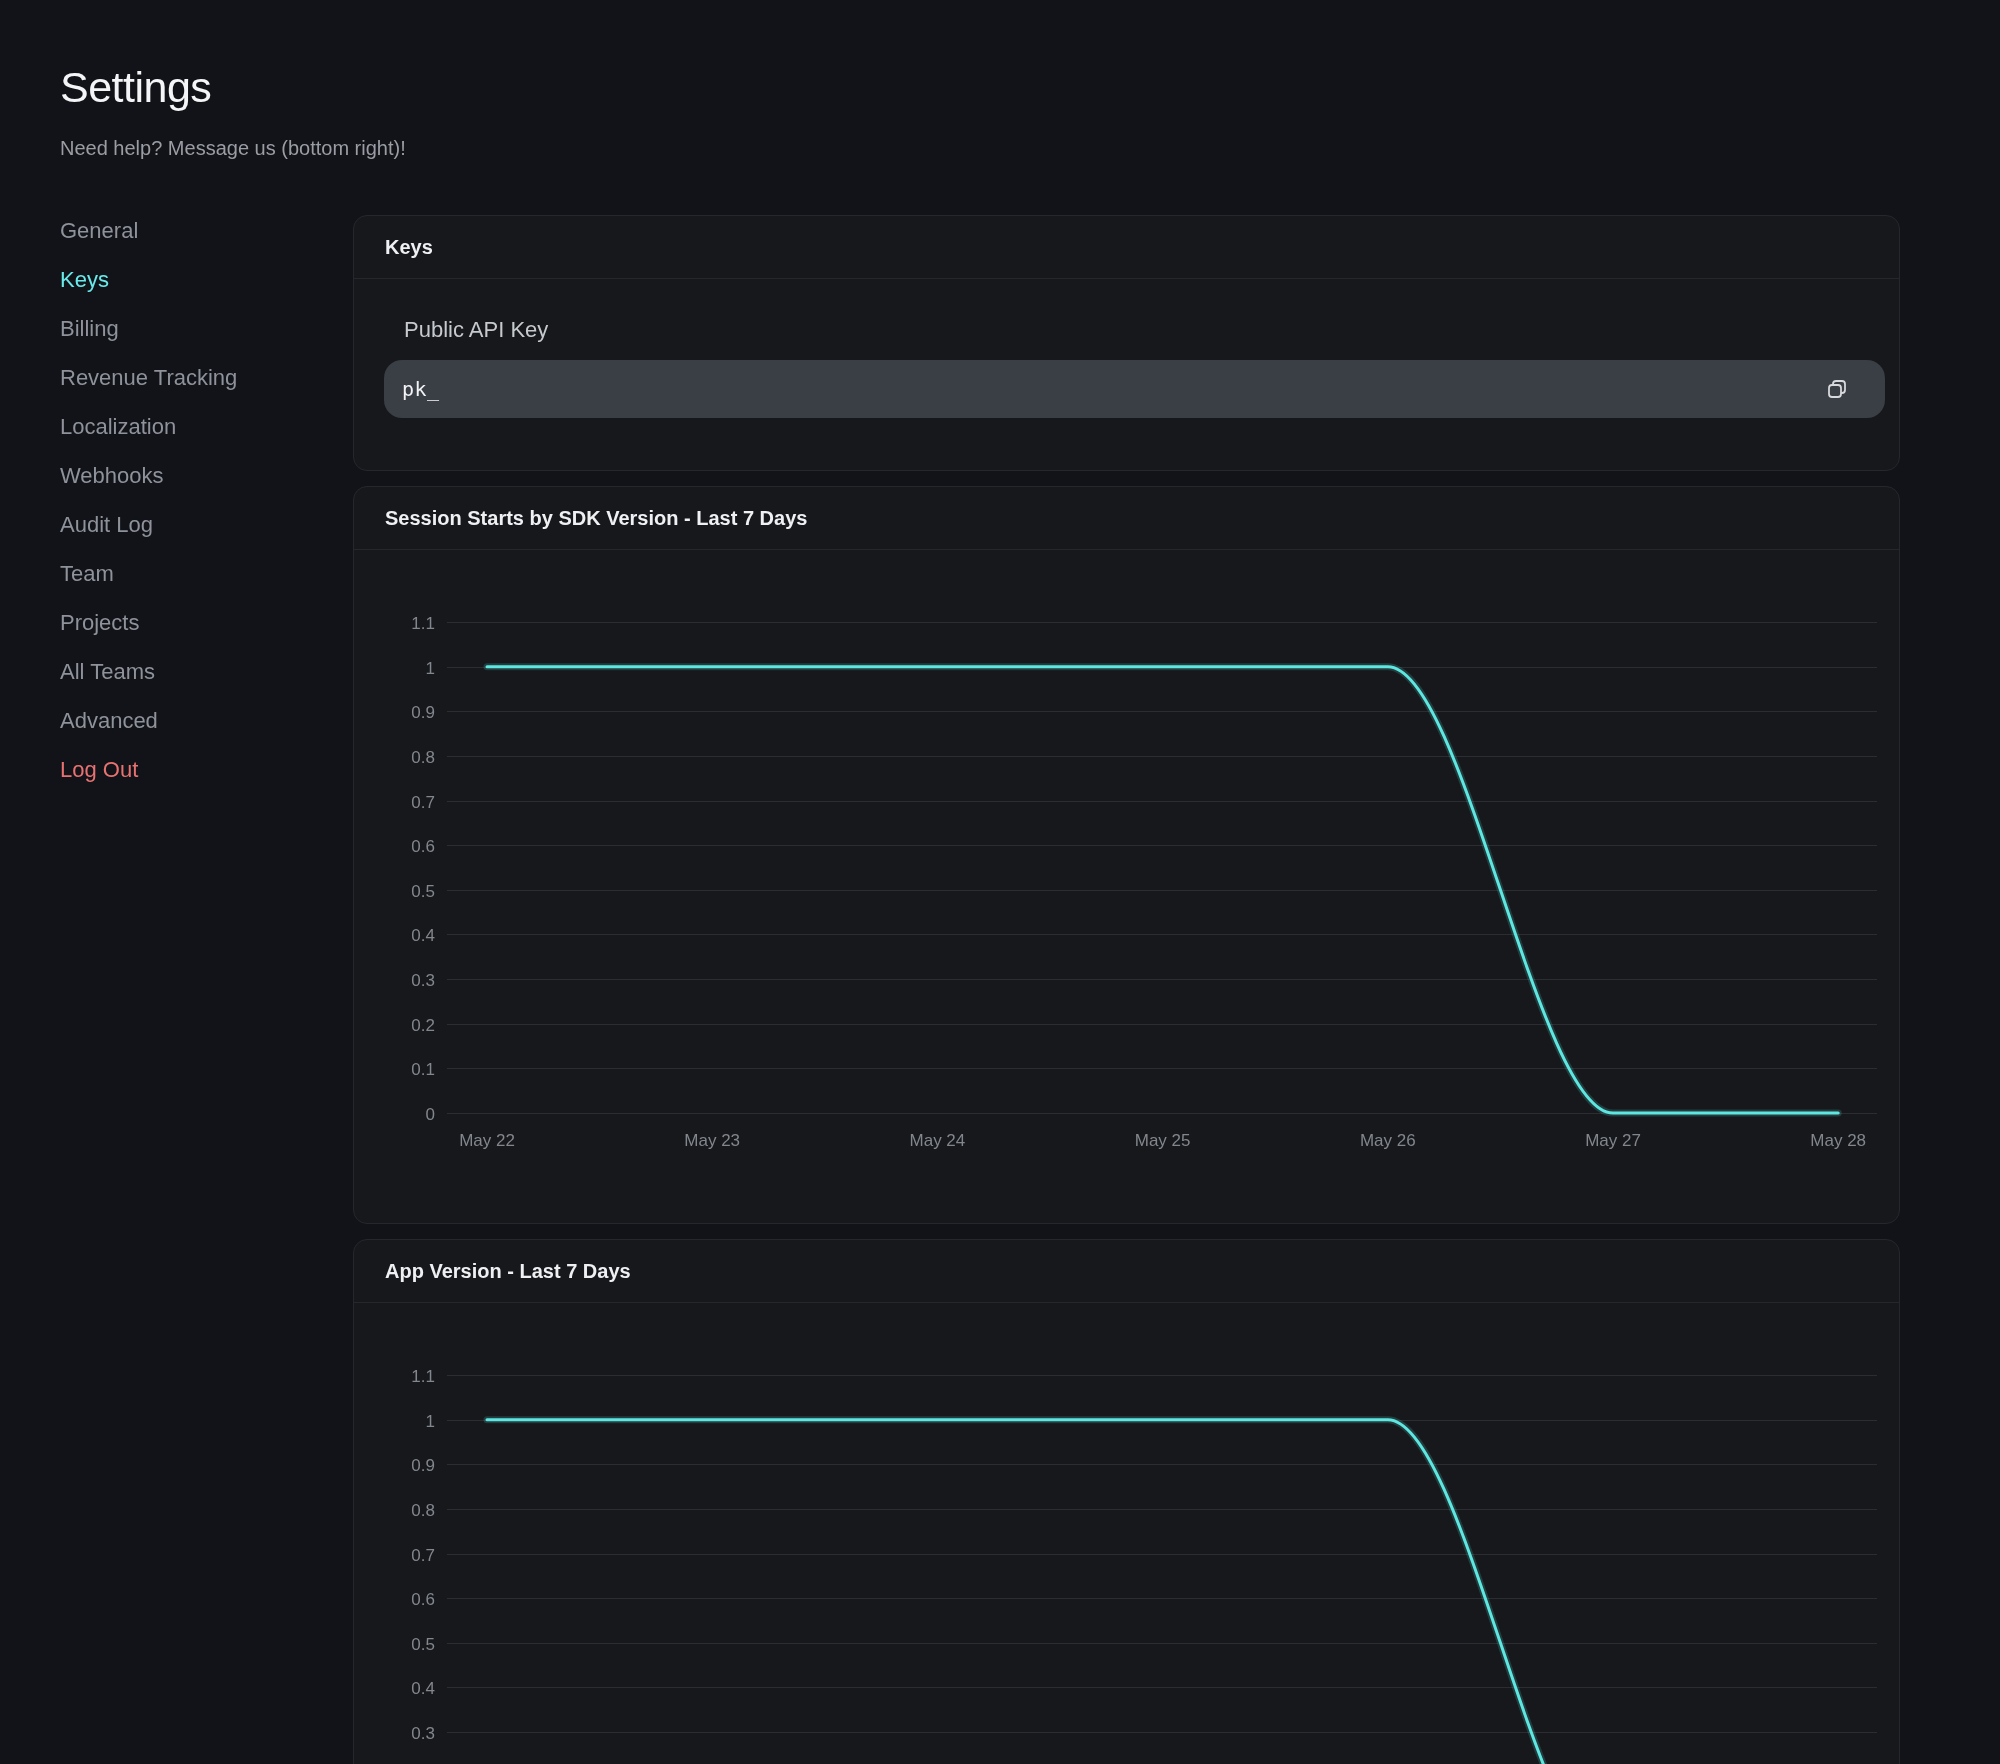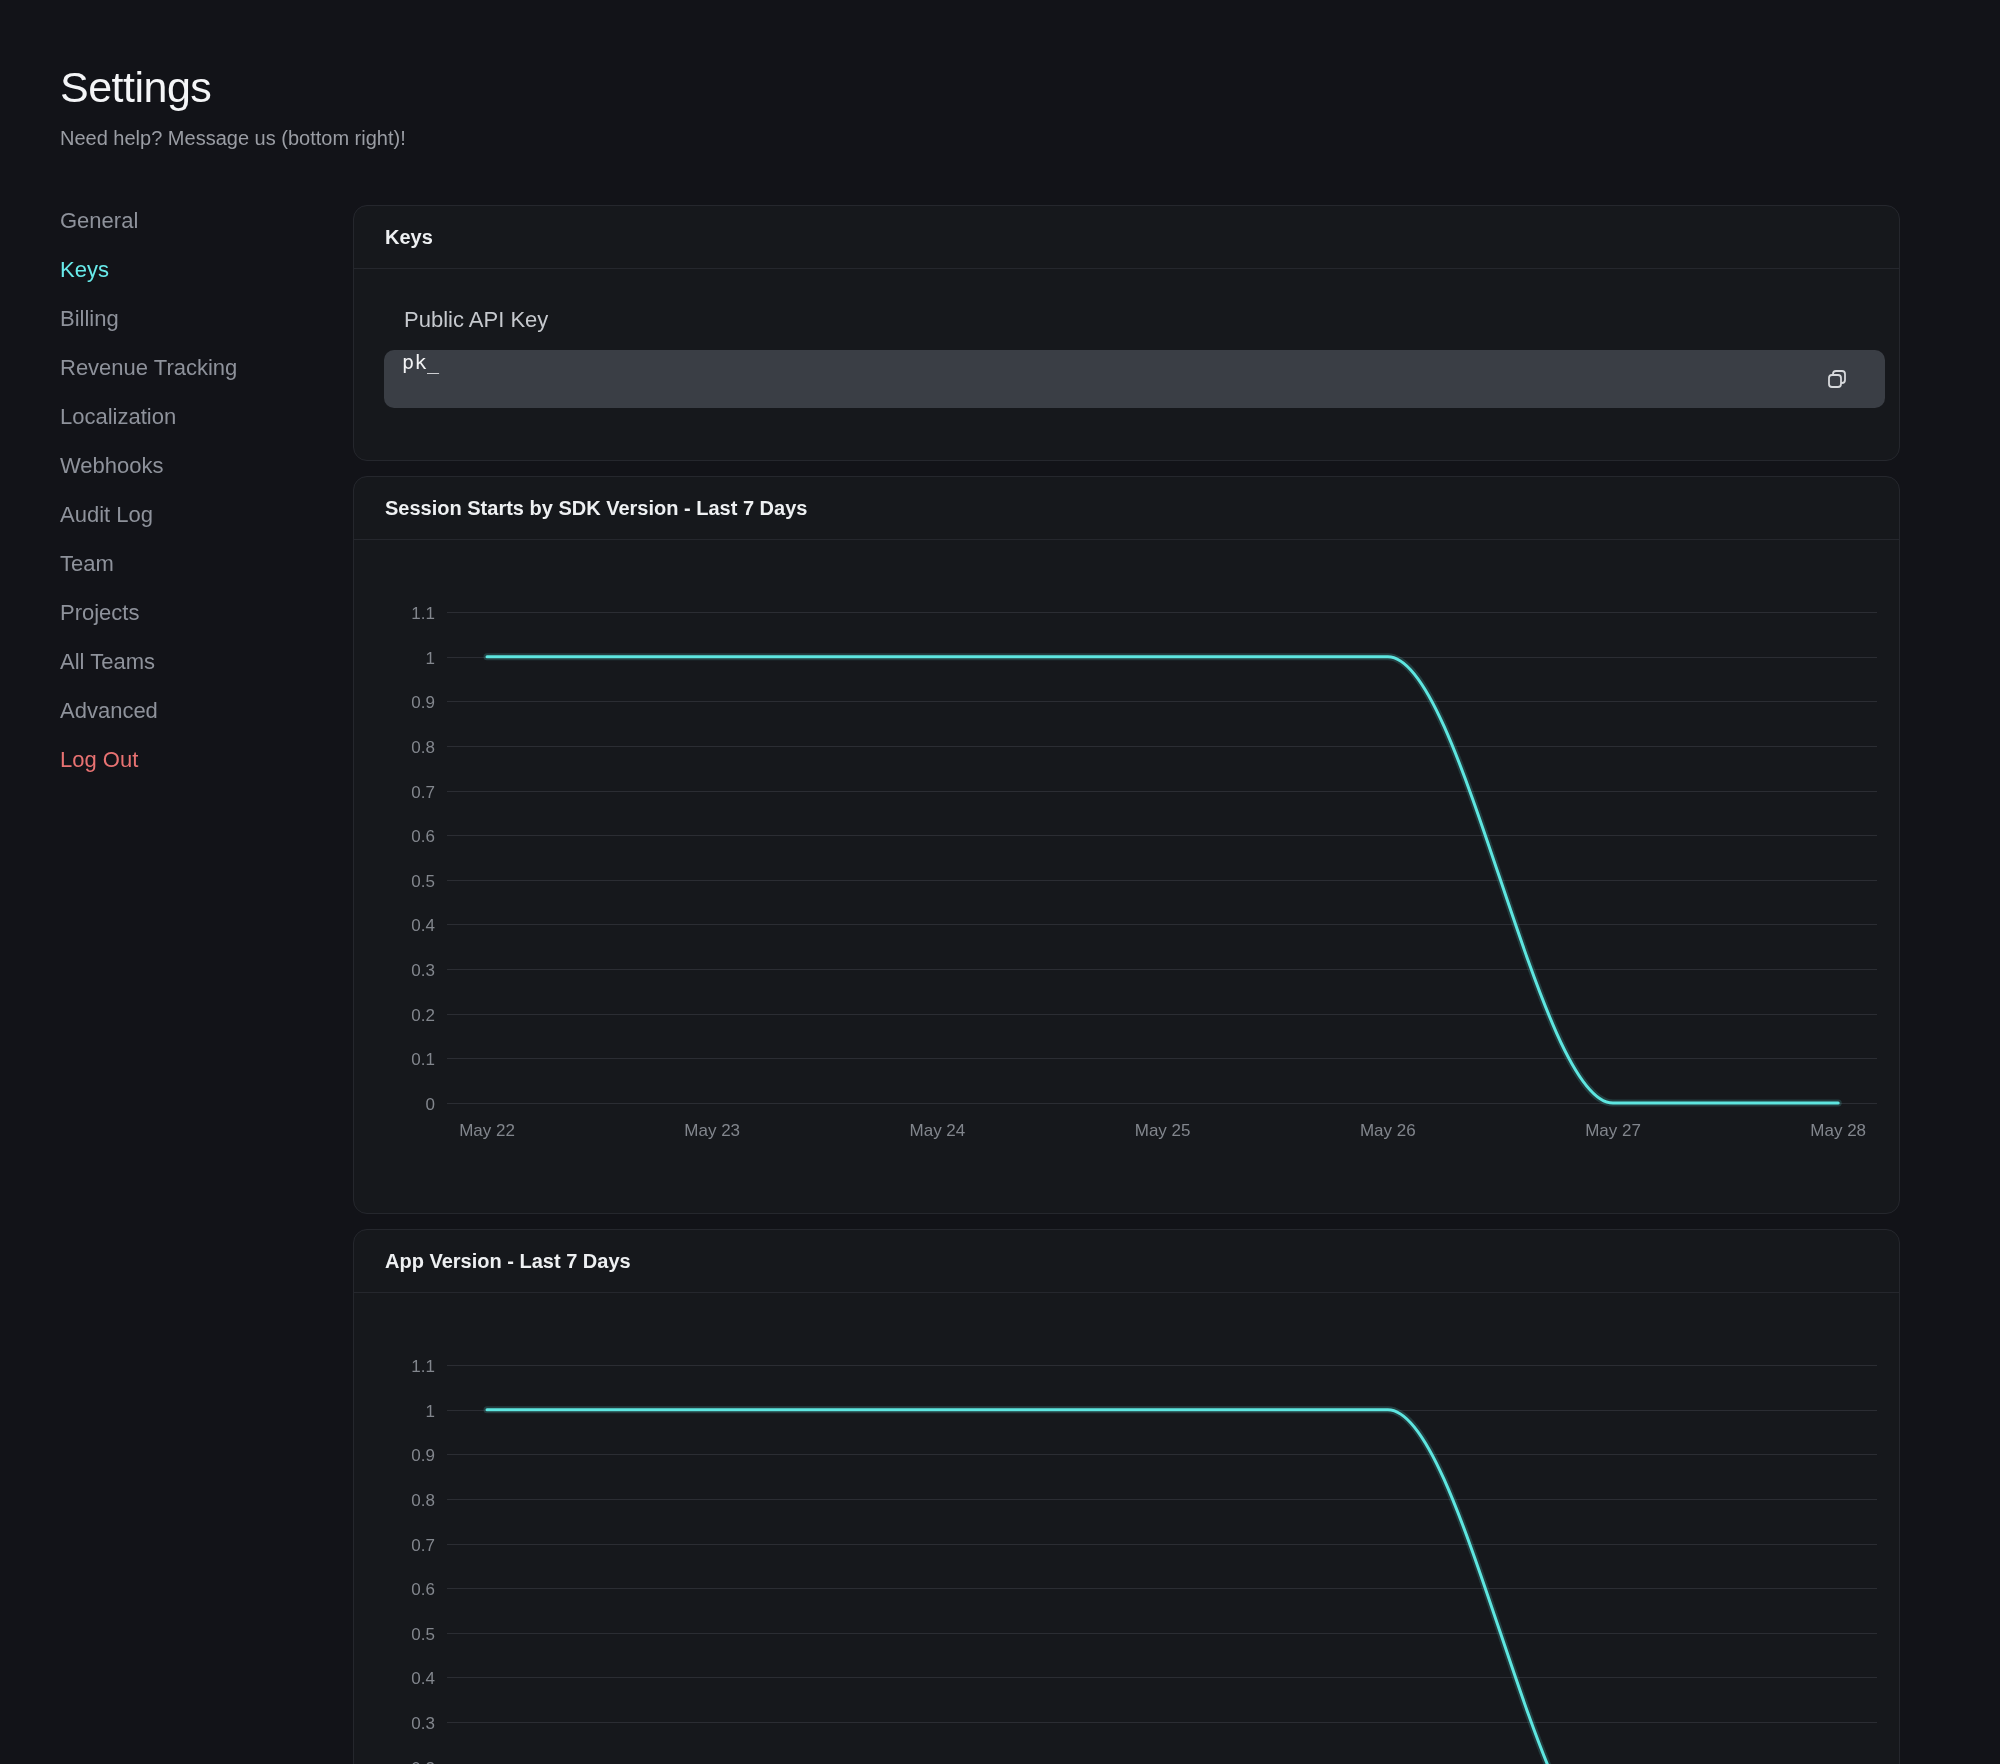--- a/index.html
+++ b/index.html
@@ -7,21 +7,21 @@
   body {
     background:#121318;
     font-family:"Liberation Sans", sans-serif;
     color:#eceef1;
     -webkit-font-smoothing:antialiased;
   }
   .page-header { padding:64px 0 0 60px; }
   .page-title {
     font-size:43px; font-weight:400; color:#f4f5f7; letter-spacing:-0.5px; line-height:1.1;
   }
-  .page-subtitle { margin-top:16px; font-size:20px; color:#9a9da4; }
+  .page-subtitle { margin-top:26px; font-size:20px; color:#9a9da4; }
 
   .content { display:flex; margin-top:46px; padding-left:60px; }
 
   .sidebar { width:293px; flex-shrink:0; }
   .nav-item {
     height:49px; display:flex; align-items:center;
     font-size:22px; color:#8e929b; cursor:pointer;
   }
   .nav-item.active { color:#68eaea; }
   .nav-item.logout { color:#e87272; }
@@ -39,22 +39,22 @@
     height:63px; display:flex; align-items:center;
     padding:0 31px;
     border-bottom:1px solid #25272d;
   }
   .card-title { font-size:20px; font-weight:700; color:#eef0f2; }
 
   .keys-body { padding:38px 14px 52px 30px; }
   .field-label { font-size:22px; color:#c6c9ce; margin-left:20px; }
   .key-field {
     position:relative; margin-top:17px; height:58px;
-    background:#3a3e45; border-radius:10px;
-    display:flex; align-items:flex-start;
+    background:#3a3e45; border-radius:18px;
+    display:flex; align-items:center;
     padding-left:18px;
   }
   .key-value {
     font-family:"DejaVu Sans Mono", monospace;
     font-size:20px; color:#f2f3f5; letter-spacing:0.5px;
   }
   .copy-btn {
     position:absolute; right:28px; top:50%; transform:translateY(-50%);
     width:40px; height:40px; border:none; background:transparent;
     display:flex; align-items:center; justify-content:center;

